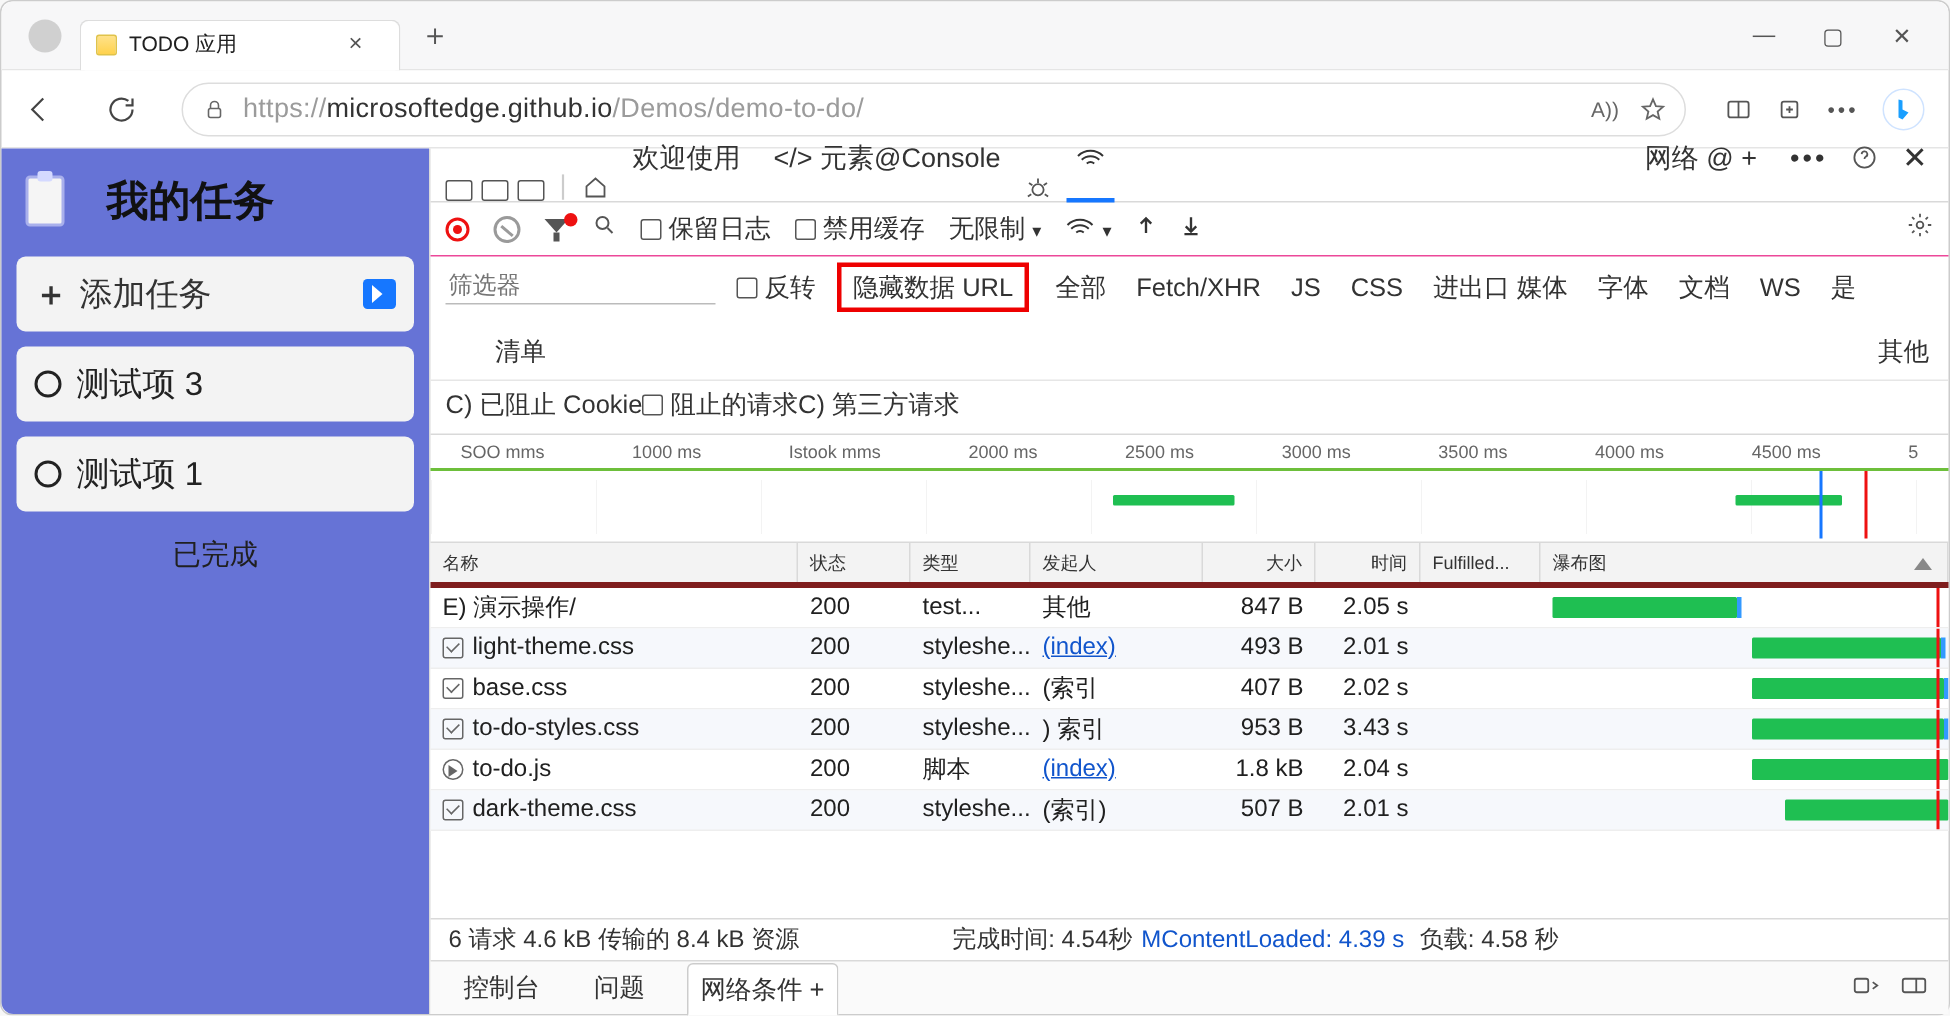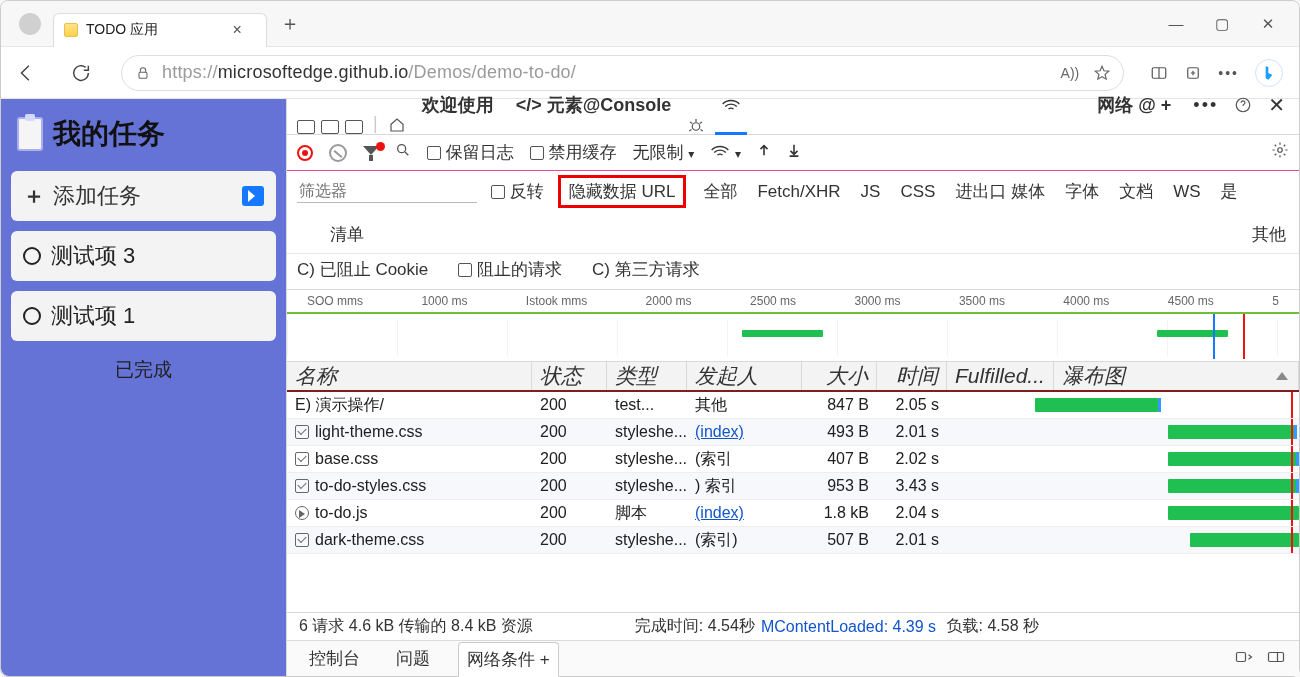--- a/index.html
+++ b/index.html
@@ -25,21 +25,21 @@
   .urlbox .url .dim { color:#9b9b9b;}
   .urlbox .trail { display:flex; gap:14px; align-items:center; color:#666;}
   .right-icons { display:flex; gap:16px; align-items:center; color:#555; padding-right:4px;}
   .right-icons .bing { width:28px; height:28px; border-radius:50%; border:1px solid #cfe3ff; display:flex; align-items:center; justify-content:center;}
   .right-icons .bing svg { width:16px; height:16px; fill:#1a9fff; }
   .icon18 { width:18px; height:18px; display:inline-flex; align-items:center; justify-content:center;}
 
   
   .content { flex:1; display:flex; min-height:0;}
   .app-pane { width:285px; background:#6673d6; padding:12px 10px; display:flex; flex-direction:column; gap:10px; border-bottom-left-radius:8px;}
-  .app-title-card { background:transparent; display:flex; align-items:center; gap:10px; padding:4px 6px 8px 6px;font-family:Liberation Mono, monospace;}
+  .app-title-card { background:transparent; display:flex; align-items:center; gap:28px; padding:4px 6px 8px 6px;font-family:Liberation Mono, monospace;}
   .app-title-card .pad { width:26px; height:34px; background:#f5f5f5; border:2px solid #a9b0ec; border-radius:3px; position:relative;}
   .app-title-card .pad:before{content:""; position:absolute; top:-5px; left:6px; right:6px; height:7px; background:#d4d9ff; border-radius:2px;}
   .app-title { font-size:28px; font-weight:700; color:#111;}
   .card { background:#f3f3f3; border-radius:6px; padding:10px 12px; display:flex; align-items:center; }
   .add-card { justify-content:space-between;}
   .add-card .label { font-size:22px; color:#333; display:flex; align-items:center; gap:8px;}
   .add-card .plus { font-size:22px; color:#333; font-weight:600;}
   .add-card .go { width:22px; height:20px; background:#1677ff; border-radius:3px; position:relative;}
   .add-card .go:after{content:""; position:absolute; top:4px; left:6px; width:0; height:0; border-left:7px solid #fff; border-top:6px solid transparent; border-bottom:6px solid transparent;}
   .section-head { text-align:center; font-size:19px; color:#202020; padding:6px 0 0 0;}
@@ -47,21 +47,21 @@
   .task .ring { width:18px; height:18px; border:2px solid #222; border-radius:50%;}
   .done .check { width:18px; height:18px; border-radius:50%; background:#111; position:relative;}
   .done .check:after{content:""; position:absolute; left:4px; top:5px; width:8px; height:4px; border-left:2px solid #fff; border-bottom:2px solid #fff; transform:rotate(-50deg);}
   .done .txt { text-decoration:line-through; color:#6b6b6b; font-size:20px;}
 
   
   .devtools { flex:1; display:flex; flex-direction:column; border-left:1px solid #d9d9d9; min-width:0;}
   .dt-tabbar { height:36px; border-bottom:1px solid #d9d9d9; display:flex; align-items:flex-end; gap:10px; padding:0 10px; font-size:18px; color:#333;}
   .dt-tabbar .grp { display:flex; gap:6px; align-items:center;}
   .dt-tabbar .sq { width:18px; height:14px; border:1.6px solid #555; border-radius:2px;}
-  .dt-tabbar .tabitem { padding:17px 6px; position:relative; white-space:nowrap;font-weight:bold;}
+  .dt-tabbar .tabitem { padding:17px 6px; position:relative; white-space:nowrap;}
   .dt-tabbar .active:after{content:""; position:absolute; left:0; right:0; bottom:-1px; height:3px; background:#1677ff;}
   .dt-tabbar .right { margin-left:auto; display:flex; gap:16px; align-items:center; padding-right:4px;}
   .dt-tabbar .x { font-size:20px; }
 
   .dt-toolbar { height:36px; border-bottom:1px solid #ec4899; display:flex; align-items:center; gap:16px; padding:0 10px; font-size:17px; color:#333;}
   .ring-red { width:16px; height:16px; border:2px solid #e11; border-radius:50%; position:relative;}
   .ring-red:after{content:""; position:absolute; inset:3px; background:#e11; border-radius:50%;}
   .no { width:18px; height:18px; border:2px solid #9a9a9a; border-radius:50%; position:relative;}
   .no:after{content:""; position:absolute; left:2px; right:2px; top:7px; height:2px; background:#9a9a9a; transform:rotate(40deg);}
   .funnel { position:relative; width:16px; height:14px;}
@@ -75,32 +75,32 @@
   .arrow svg{width:14px;height:16px;stroke:#333;stroke-width:1.8;fill:none;}
   .gear svg{width:18px;height:18px;stroke:#555;stroke-width:1.6;fill:none;}
   .dt-toolbar .end { margin-left:auto;}
 
   .dt-filterrow { padding:4px 10px 6px 10px; display:flex; align-items:center; gap:14px; font-size:17px; color:#333; flex-wrap:wrap; border-bottom:1px solid #e6e6e6;}
   .filter-input { width:180px; height:22px; border:none; border-bottom:1px solid #bbb; font-size:16px; color:#888; background:transparent; outline:none;}
   .redbox { border:3px solid #e00; padding:2px 8px; }
   .pill { padding:1px 3px;}
   .mlauto { margin-left:auto;}
 
-  .dt-filterrow2 { padding:4px 10px 8px 10px; display:flex; gap:30px; align-items:center; font-size:17px; color:#333; border-bottom:1px solid #d9d9d9;}
+  .dt-filterrow2 { padding:4px 10px 8px 10px; display:flex; align-items:center; font-size:17px; color:#333; border-bottom:1px solid #d9d9d9;}
 
   .timeline { height:72px; border-bottom:1px solid #d9d9d9; position:relative; font-size:12px; color:#666; }
   .timeline .ticks { position:absolute; top:4px; left:0; right:0; display:flex; justify-content:space-between; padding:0 20px;}
   .timeline .axis { position:absolute; top:22px; left:0; right:0; height:2px; background:#6dbf3b;}
   .timeline .band { position:absolute; top:30px; left:0; right:0; height:36px; background:repeating-linear-gradient(90deg,#f3f3f3 0,#f3f3f3 1px,transparent 1px,transparent 110px);}
   .timeline .seg { position:absolute; top:40px; height:7px; background:#1fbf52; border-radius:1px;}
   .timeline .vline { position:absolute; top:24px; bottom:2px; width:2px;}
   .timeline .blue { background:#1677ff;}
   .timeline .red { background:#e11;}
 
-  .net-head { display:flex; align-items:center; height:30px; background:#f3f3f3; border-bottom:2px solid #7f1d1d; font-size:21px; color:#333;font-style:italic;}
+  .net-head { display:flex; align-items:center; height:30px; background:#f3f3f3; border-bottom:4px solid #7f1d1d; font-size:12px; color:#333;}
   .net-head > div { padding:0 8px; border-right:1px solid #d9d9d9; height:100%; display:flex; align-items:center;}
   .col-name{flex:0 0 245px;} .col-status{flex:0 0 75px;} .col-type{flex:0 0 80px;} .col-init{flex:0 0 115px;} .col-size{flex:0 0 75px; justify-content:flex-end;} .col-time{flex:0 0 70px; justify-content:flex-end;} .col-ful{flex:0 0 80px;} .col-wf{flex:1; position:relative;}
   .net-head .col-wf .tri{ position:absolute; right:10px; top:10px; width:0;height:0;border-left:6px solid transparent;border-right:6px solid transparent;border-bottom:8px solid #888;}
   .net-row { display:flex; align-items:center; height:27px; font-size:16px; border-bottom:1px solid #eee;}
   .net-row:nth-child(odd){background:#fff;} .net-row:nth-child(even){background:#f6f8fc;}
   .net-row > div { padding:0 8px; height:100%; display:flex; align-items:center; overflow:hidden; white-space:nowrap;}
   .net-row .col-size, .net-row .col-time { justify-content:flex-end;}
   .link { color:#1155cc; text-decoration:underline;}
   .fileic { width:14px; height:14px; border:1.5px solid #666; border-radius:2px; margin-right:6px; position:relative;}
   .fileic:after{content:""; position:absolute; left:2px; top:2px; width:7px; height:4px; border-left:1.5px solid #666; border-bottom:1.5px solid #666; transform:rotate(-45deg);}  

